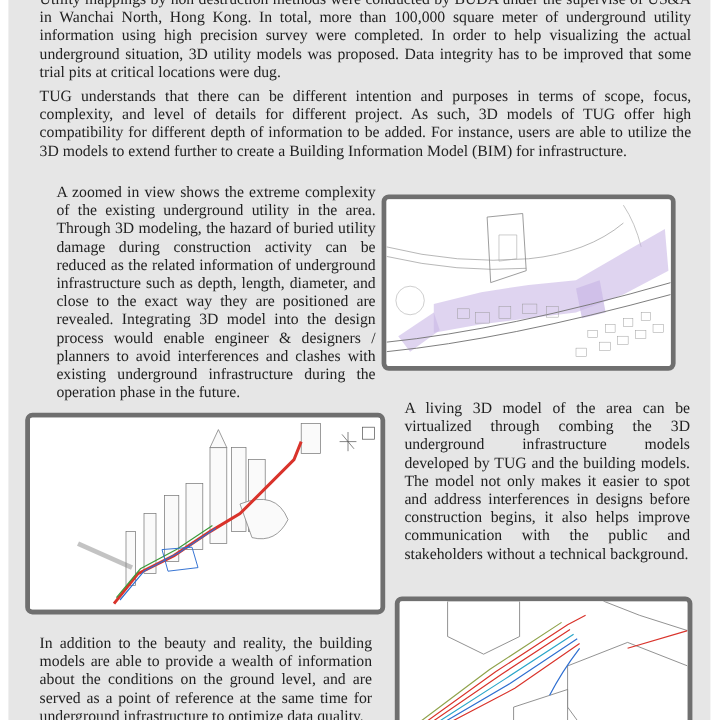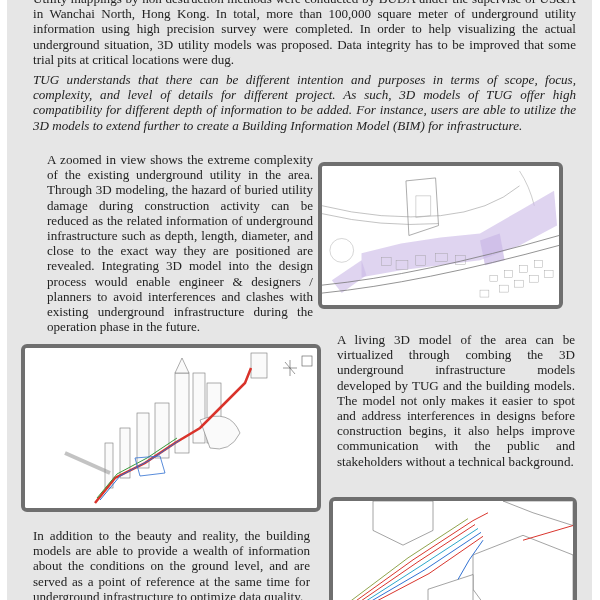--- a/index.html
+++ b/index.html
@@ -12,21 +12,21 @@
   .page {
     position:absolute; left:7px; top:0; width:585px; height:600px;
     background:#e6e6e6;
   }
   .para {
     position:absolute; margin:0;
     font-size:13.1px; line-height:15.2px;
     text-align:justify; color:#222;
   }
   .p1 { left:33px; top:-9px; width:543px; }
-  .p2 { left:33px; top:72px; width:543px;font-style:italic; }
+  .p2 { left:33px; top:72px; width:543px; }
   .p3 { left:47px; top:152px; width:266px; }
   .p4 { left:337px; top:332px; width:238px; }
   .p5 { left:33px; top:528px; width:277px; }
   .frame {
     position:absolute; background:#ffffff;
     border:4px solid #6f6f6f; border-radius:6px; box-sizing:border-box;
     overflow:hidden;
   }
   .f1 { left:318px; top:162px; width:245px; height:147px; }
   .f2 { left:21px; top:344px; width:300px; height:168px; }

